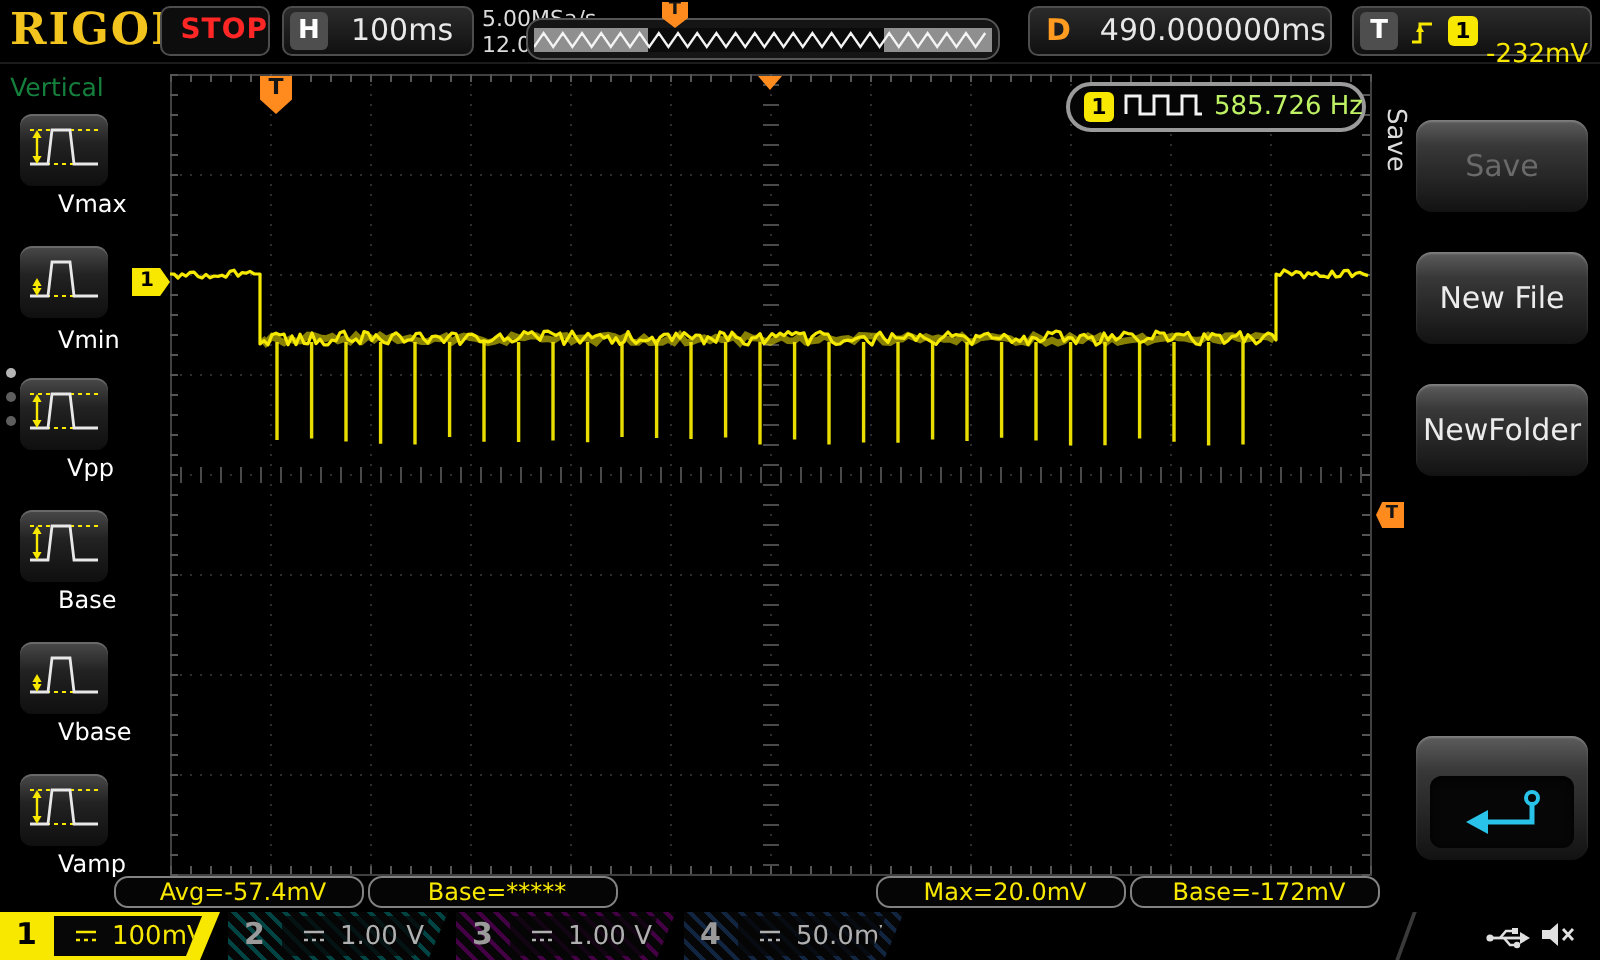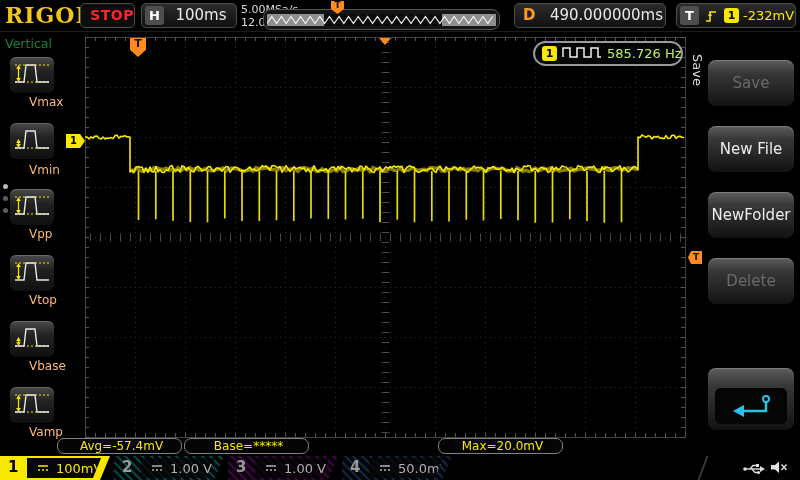--- a/index.html
+++ b/index.html
@@ -28,31 +28,31 @@
   #strip svg{position:absolute;left:0;top:0;}
   .ttag{position:absolute;background:var(--accent,#ff8b1f);color:#151515;font-weight:bold;text-align:center;
         clip-path:polygon(0 0,100% 0,100% 62%,50% 100%,0 62%);}
   #preview-ttag{left:331px;top:1px;width:13px;height:13px;font-size:9px;line-height:9px;}
   #dbox{left:514px;top:3px;width:152px;height:25px;}
   #dlabel{position:absolute;left:8px;top:0;line-height:23px;color:#ff9b20;font-weight:bold;font-size:15px;}
   #dval{position:absolute;left:28px;top:0;width:120px;text-align:right;line-height:23px;color:#e8e8e8;font-size:15px;}
   #tbox{left:676px;top:3px;width:120px;height:25px;}
   #t-ch{position:absolute;left:47px;top:4px;width:15px;height:15px;background:#f8e800;border-radius:3px;
         color:#000;font-weight:bold;font-size:11px;text-align:center;line-height:15px;}
-  #t-level{position:absolute;left:66px;top:0;line-height:23px;color:#f8e800;font-size:13px;}
+  #t-level{position:absolute;left:66px;top:12px;line-height:23px;color:#f8e800;font-size:13px;}
   #t-slope{position:absolute;left:27px;top:4px;}
 
   
   #left-menu{position:absolute;left:0;top:32px;width:57px;height:413px;}
   #left-title{position:absolute;left:0;top:4px;width:57px;text-align:center;color:#15803d;font-size:12.5px;}
   .vbtn{position:absolute;left:10px;width:44px;height:36px;border-radius:6px;
         background:linear-gradient(180deg,#4a4a4a,#222 40%,#0f0f0f);
         box-shadow:0 0 0 1px #000, inset 0 1px 0 rgba(255,255,255,.18);
         display:flex;align-items:center;justify-content:center;}
-  .vlabel{position:absolute;left:0;width:57px;text-align:left;color:#fdba74;font-size:12px;padding-left:29px;}
+  .vlabel{position:absolute;left:0;width:57px;text-align:right;color:#ffffff;font-size:12px;padding-left:29px;}
   .pgdot{position:absolute;left:3px;width:5px;height:5px;border-radius:50%;}
 
   
   #scope-svg{position:absolute;left:0;top:0;pointer-events:none;}
   #ch1-marker{position:absolute;left:66px;top:134px;width:19px;height:14px;background:#f8e800;
               clip-path:polygon(0 0,74% 0,100% 50%,74% 100%,0 100%);
               color:#000;font-weight:bold;font-size:10px;text-align:left;padding-left:4px;line-height:14px;}
   #trig-pos-tag{left:130px;top:38px;width:16px;height:19px;font-size:11px;line-height:12px;}
   #center-tri{position:absolute;left:379px;top:38px;width:12px;height:7px;background:var(--accent,#ff8b1f);
               clip-path:polygon(0 0,100% 0,50% 100%);}
@@ -503,21 +503,21 @@
     <div class="vlabel" style="top:195px">Vpp</div>
     <div class="vbtn" style="top:223px">
         <span class="vicon"><svg width="40" height="32">
             <path d="M3 8 H37" stroke="#f8e800" stroke-dasharray="2 2" stroke-width="1" fill="none"></path>
             <path d="M3 25 H12 L14 8 H23 L25 25 H37" stroke="#e8e8e8" fill="none" stroke-width="1.4"></path>
             <line x1="6.5" y1="10" x2="6.5" y2="23" stroke="#f8e800" stroke-width="1.2"></line>
             <polygon points="4.2,12 8.8,12 6.5,8" fill="#f8e800"></polygon>
             <polygon points="4.2,21 8.8,21 6.5,25" fill="#f8e800"></polygon>
           </svg></span>
       </div>
-    <div class="vlabel" style="top:261px">Vtop</div>
+    <div class="vlabel" style="top:261px">Base</div>
     <div class="vbtn" style="top:289px">
         <span class="vicon"><svg width="40" height="32">
             <path d="M3 25 H37" stroke="#f8e800" stroke-dasharray="2 2" stroke-width="1" fill="none"></path>
             <path d="M3 25 H12 L14 8 H23 L25 25 H37" stroke="#e8e8e8" fill="none" stroke-width="1.4"></path>
             <line x1="6.5" y1="18" x2="6.5" y2="23" stroke="#f8e800" stroke-width="1.2"></line>
             <polygon points="4.2,20 8.8,20 6.5,16" fill="#f8e800"></polygon>
             <polygon points="4.2,21 8.8,21 6.5,25" fill="#f8e800"></polygon>
           </svg></span>
       </div>
     <div class="vlabel" style="top:327px">Vbase</div>
@@ -549,34 +549,34 @@
           <path d="M1 11 V2 H8 V11 H15 V2 H22 V11 H29 V2 H36 V11 H39" fill="none" stroke="#f2f2f2" stroke-width="1.5"></path>
         </svg>
     </span>
     <span id="freq-val">585.726 Hz</span>
   </div>
 
   <div id="save-tab-title">Save</div>
   <div class="menu-btn disabled" style="top:60px">Save</div>
   <div class="menu-btn" style="top:192px">NewFolder</div>
   <div class="menu-btn" style="top:126px">New File</div>
-  <div class="menu-btn disabled" style="top:258px">Delete</div>
   <div class="menu-btn" id="back-btn">
     <div id="ret-inner">
       <svg width="46" height="26">
         <circle cx="38" cy="6" r="3" fill="none" stroke="#29c2e8" stroke-width="2"></circle>
         <path d="M38 9 V18 H15" fill="none" stroke="#29c2e8" stroke-width="2.5"></path>
         <polygon points="16,12 16,24 5,18" fill="#29c2e8"></polygon>
       </svg>
     </div>
   </div>
 
   <div class="meas" style="left:57px;width:125px">Avg=-57.4mV</div>
   <div class="meas" style="left:184px;width:125px">Base=*****</div>
   <div class="meas" style="left:438px;width:125px">Max=20.0mV</div>
+  <div class="meas" style="left:565px;width:125px">Base=-172mV</div>
 
   <div id="chbar">
     <div class="chtab active" style="left: 0px; background: rgb(248, 232, 0);">
       <div class="ch-num">1</div>
       <div class="ch-inner">
           <svg width="14" height="10">
             <path d="M2 3 H12" stroke="currentColor" stroke-width="1.3"></path>
             <path d="M2 7 H12" stroke="currentColor" stroke-width="1.3" stroke-dasharray="2 2"></path>
           </svg>
           <span>100mV</span>

